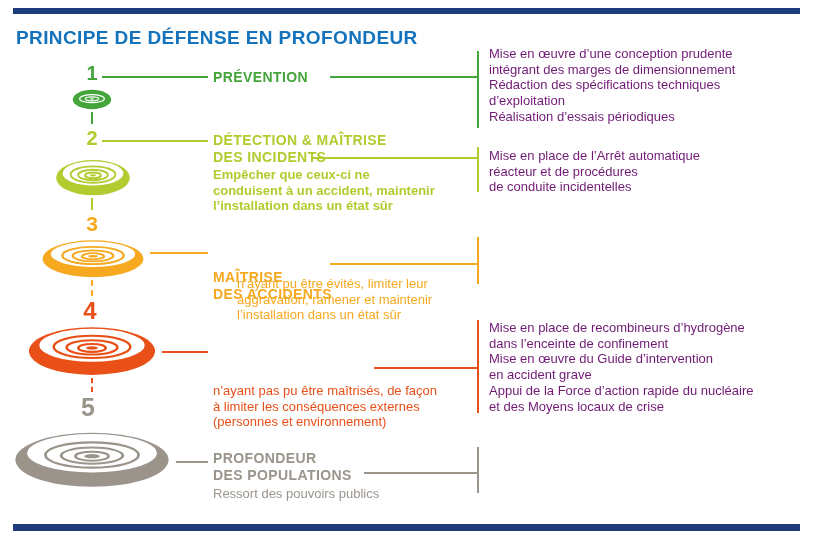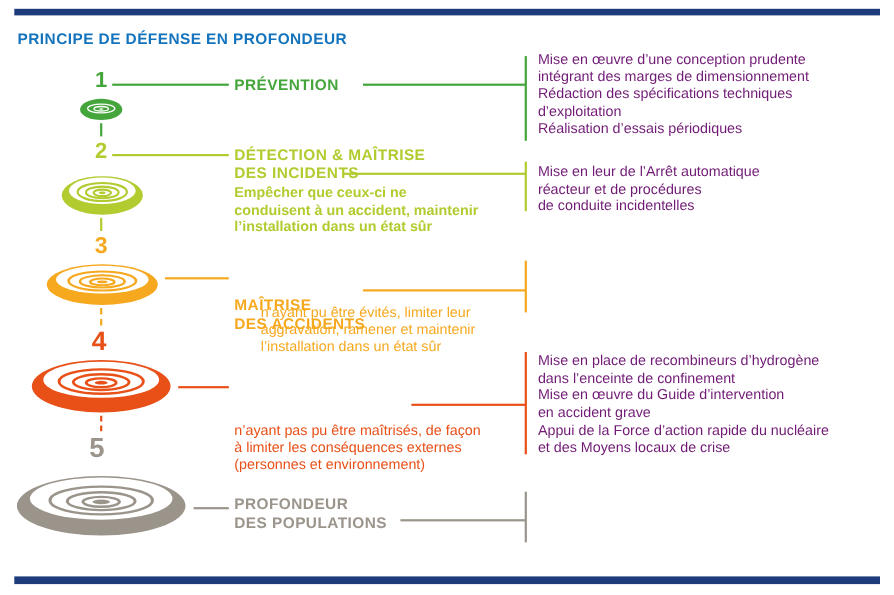--- a/index.html
+++ b/index.html
@@ -1,19 +1,19 @@
 <!DOCTYPE html>
 <html><head>
 <meta charset="utf-8">
 <style>
   html,body{margin:0;padding:0;background:#ffffff;}
   #page{position:relative;width:813px;height:541px;background:#ffffff;overflow:hidden;
         font-family:"Liberation Sans", sans-serif;}
   .bar{position:absolute;left:13px;right:13px;height:6px;background:#1E3C7C;}
-  #page-title{position:absolute;left:16px;top:27px;font-size:14px;font-weight:bold;
+  #page-title{position:absolute;left:16px;top:27px;font-size:19px;font-weight:bold;
               letter-spacing:.4px;color:#1373BC;white-space:pre;}
   
   .c1{--c:#44A53A;} .c2{--c:#B2CB2F;} .c3{--c:#F6A91F;} .c4{--c:#E85018;} .c5{--c:#9A948B;}
   .num{position:absolute;width:36px;text-align:center;font-weight:bold;color:var(--c);line-height:1.05;}
   .hline{position:absolute;height:2px;background:var(--c);}
   .vdash{position:absolute;width:0;border-left:2px dashed var(--c);}
   .bracket{position:absolute;width:0;border-left:2px solid var(--c);}
   .ltitle{position:absolute;font-weight:bold;color:var(--c);font-size:14px;line-height:16.5px;
           letter-spacing:.4px;white-space:pre;}
   .lsub{position:absolute;color:var(--c);font-size:13px;line-height:15.5px;white-space:pre;}
@@ -57,21 +57,21 @@
     <ellipse cx="100" cy="47" rx="8" ry="3" fill="#B2CB2F"></ellipse>
   </svg>
   <div class="vdash c2" style="left:91px;top:198px;height:12px;"></div>
   <div class="ltitle c2" style="left:213px;top:132px;">DÉTECTION &amp; MAÎTRISE
 DES INCIDENTS</div>
   <div class="hline c2" style="left:312px;top:157px;width:166px;"></div>
   <div class="lsub c2" style="left:213px;top:167px;font-weight:bold;">Empêcher que ceux-ci ne
 conduisent à un accident, maintenir
 l’installation dans un état sûr</div>
   <div class="bracket c2" style="left:477px;top:147px;height:45px;"></div>
-  <div class="ldetails" style="left:489px;top:148px;">Mise en leur de l’Arrêt automatique
+  <div class="ldetails" style="left:489px;top:148px;">Mise en place de l’Arrêt automatique
 réacteur et de procédures
 de conduite incidentelles</div>
 
   <div class="num c3" style="left:74px;top:213px;font-size:21px;">3</div>
   <svg class="icon" style="left:41px;top:237px;" width="104" height="41" viewBox="0 0 200 100" preserveAspectRatio="none">
     <ellipse cx="100" cy="53" rx="97" ry="45" fill="#F6A91F"></ellipse>
     <ellipse cx="100" cy="42" rx="81" ry="31" fill="#ffffff"></ellipse>
     <ellipse cx="100" cy="45" rx="59" ry="21" fill="none" stroke="#F6A91F" stroke-width="4.5"></ellipse>
     <ellipse cx="100" cy="46" rx="39" ry="13.5" fill="none" stroke="#F6A91F" stroke-width="4.5"></ellipse>
     <ellipse cx="100" cy="47" rx="21" ry="7.5" fill="none" stroke="#F6A91F" stroke-width="4.5"></ellipse>
@@ -116,17 +116,18 @@
     <ellipse cx="100" cy="42" rx="82" ry="32" fill="#ffffff"></ellipse>
     <ellipse cx="100" cy="45" rx="59" ry="21" fill="none" stroke="#9A948B" stroke-width="3.5"></ellipse>
     <ellipse cx="100" cy="46" rx="39" ry="13.5" fill="none" stroke="#9A948B" stroke-width="3.5"></ellipse>
     <ellipse cx="100" cy="47" rx="21" ry="7.5" fill="none" stroke="#9A948B" stroke-width="3.5"></ellipse>
     <ellipse cx="100" cy="47" rx="10" ry="3.6" fill="#9A948B"></ellipse>
   </svg>
   <div class="hline c5" style="left:176px;top:461px;width:32px;"></div>
   <div class="ltitle c5" style="left:213px;top:450px;">PROFONDEUR
 DES POPULATIONS</div>
   <div class="hline c5" style="left:364px;top:472px;width:114px;"></div>
+  <div class="lsub c5" style="left:213px;top:486px;">Ressort des pouvoirs publics</div>
   <div class="bracket c5" style="left:477px;top:447px;height:46px;"></div>
 
   <div class="bar" style="top:524px;height:7px;"></div>
 
 </div>
 
 </body></html>

